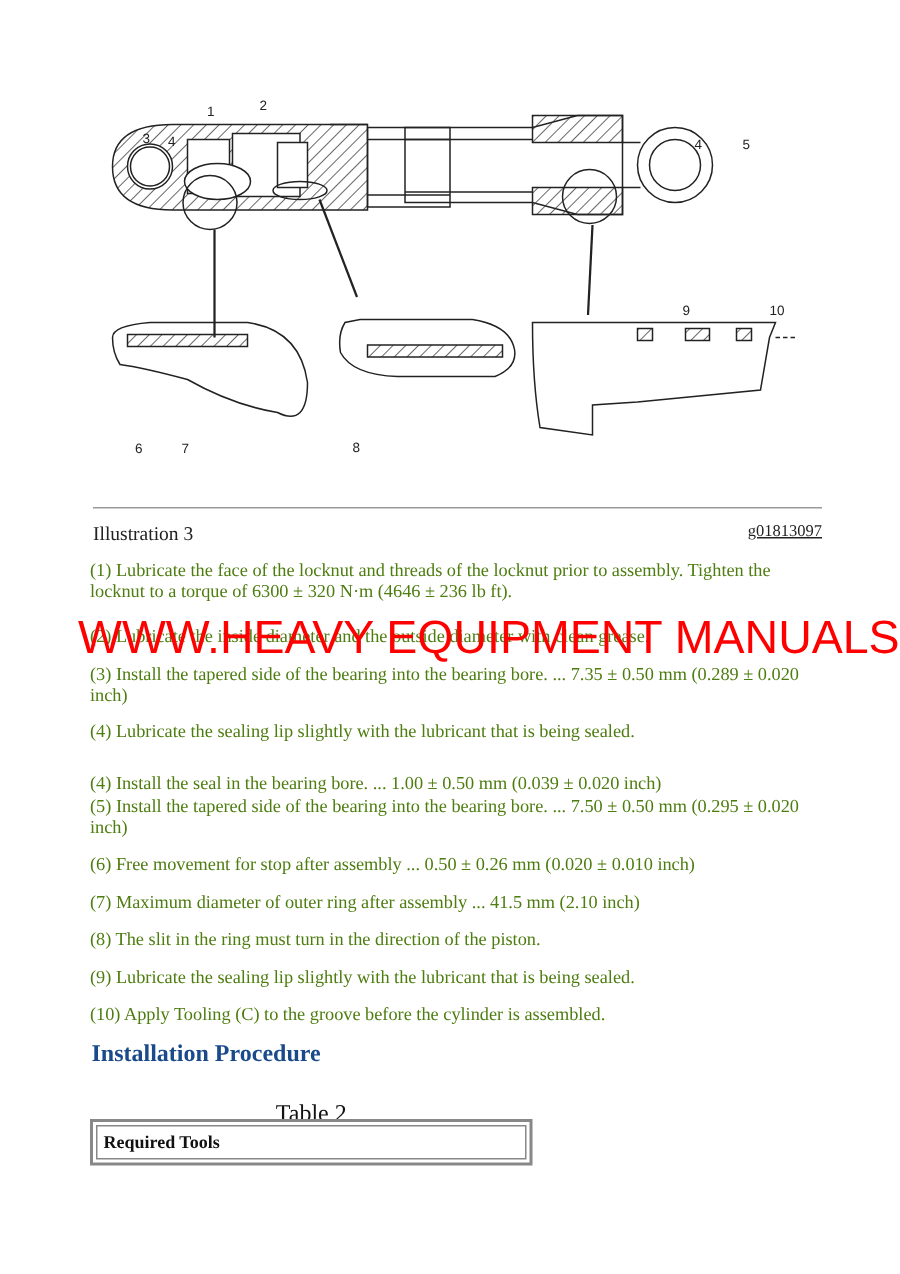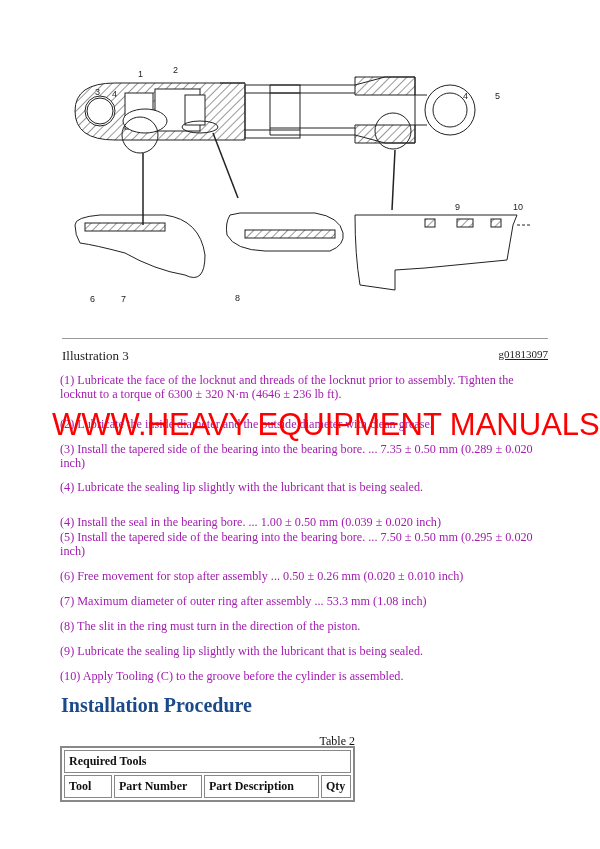--- a/index.html
+++ b/index.html
@@ -2,25 +2,25 @@
 <html><head>
 <meta charset="utf-8">
 <style>
   html, body { margin: 0; padding: 0; background: #ffffff; }
   body { width: 600px; height: 849px; position: relative; overflow: hidden;
          font-family: "Liberation Serif", serif; color: #111; }
   .illus { position: absolute; left: 55px; top: 55px; width: 490px; height: 270px; }
   .hr { position: absolute; left: 62px; top: 338px; width: 486px; height: 1px; background: #9a9a9a; }
   .cap-left { position: absolute; left: 62px; top: 348px; font-size: 13px; color: #222; }
   .cap-right { position: absolute; right: 52px; top: 348px; font-size: 11px; color: #222; text-decoration: underline; }
-  .para { position: absolute; left: 60px; width: 490px; font-size: 12.2px; line-height: 14px; color: #a21caf; }
+  .para { position: absolute; left: 60px; width: 490px; font-size: 12.2px; line-height: 14px; color: #4d7c0f; }
   .watermark { position: absolute; left: 52px; top: 409px; font-family: "Liberation Sans", sans-serif;
                font-size: 31px; color: #ff0000; letter-spacing: 0px; white-space: nowrap; line-height: 32px; }
-  .h2 { position: absolute; left: 61px; top: 694px; font-size: 20px; font-weight: bold; color: #1a4a8a; }
-  .tcap { position: absolute; left: 60px; top: 734px; width: 295px; text-align: right; font-size: 12px; }
+  .h2 { position: absolute; left: 61px; top: 694px; font-size: 16px; font-weight: bold; color: #1a4a8a; }
+  .tcap { position: absolute; left: 60px; top: 734px; width: 295px; text-align: center; font-size: 16px; }
   table.tools { position: absolute; left: 60px; top: 746px; width: 295px; border: 2px solid #888;
                 border-collapse: separate; border-spacing: 2px; font-size: 12px; font-weight: bold; }
   table.tools td { border: 1.5px solid #888; padding: 3px 4px; height: 14px; margin-top: 26px; }
 </style>
 </head>
 <body>
 
 <svg class="illus" viewBox="0 0 490 270" xmlns="http://www.w3.org/2000/svg">
   <defs>
     <pattern id="hatch" width="6" height="6" patternUnits="userSpaceOnUse" patternTransform="rotate(45)">
@@ -94,33 +94,27 @@
 <div class="cap-right">g01813097</div>
 
 <div class="para" style="top:373px">(1) Lubricate the face of the locknut and threads of the locknut prior to assembly. Tighten the locknut to a torque of 6300 ± 320 N·m (4646 ± 236 lb ft).</div>
 <div class="para" style="top:417px">(2) Lubricate the inside diameter and the outside diameter with clean grease.</div>
 <div class="watermark">WWW.HEAVY EQUIPMENT MANUALS.COM</div>
 <div class="para" style="top:442px">(3) Install the tapered side of the bearing into the bearing bore. ... 7.35 ± 0.50 mm (0.289 ± 0.020 inch)</div>
 <div class="para" style="top:480px">(4) Lubricate the sealing lip slightly with the lubricant that is being sealed.</div>
 <div class="para" style="top:515px">(4) Install the seal in the bearing bore. ... 1.00 ± 0.50 mm (0.039 ± 0.020 inch)</div>
 <div class="para" style="top:530px">(5) Install the tapered side of the bearing into the bearing bore. ... 7.50 ± 0.50 mm (0.295 ± 0.020 inch)</div>
 <div class="para" style="top:569px">(6) Free movement for stop after assembly ... 0.50 ± 0.26 mm (0.020 ± 0.010 inch)</div>
-<div class="para" style="top:594px">(7) Maximum diameter of outer ring after assembly ... 53.3 mm (1.08 inch)</div>
+<div class="para" style="top:594px">(7) Maximum diameter of outer ring after assembly ... 41.5 mm (2.10 inch)</div>
 <div class="para" style="top:619px">(8) The slit in the ring must turn in the direction of the piston.</div>
 <div class="para" style="top:644px">(9) Lubricate the sealing lip slightly with the lubricant that is being sealed.</div>
 <div class="para" style="top:669px">(10) Apply Tooling (C) to the groove before the cylinder is assembled.</div>
 
 <div class="h2">Installation Procedure</div>
 <div class="tcap">Table 2</div>
 
 <table class="tools">
   <tbody>
       <tr>
     <td colspan="4">Required Tools</td>
   </tr>
-  <tr>
-    <td style="width:38px">Tool</td>
-    <td style="width:78px">Part Number</td>
-    <td style="width:105px">Part Description</td>
-    <td>Qty</td>
-  </tr>
 </tbody>
   </table>
 
 </body></html>

